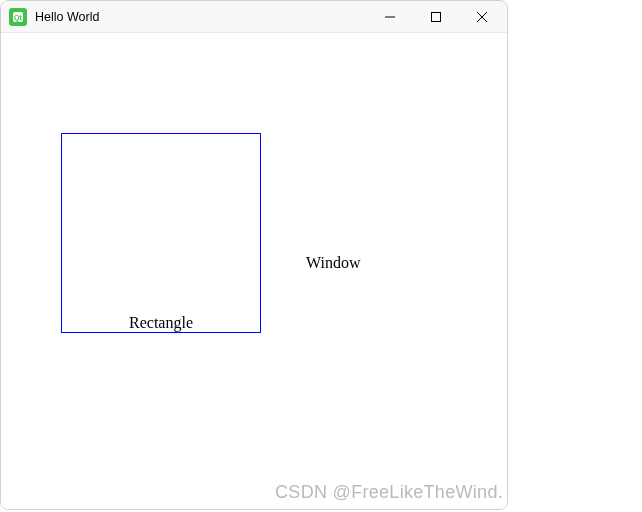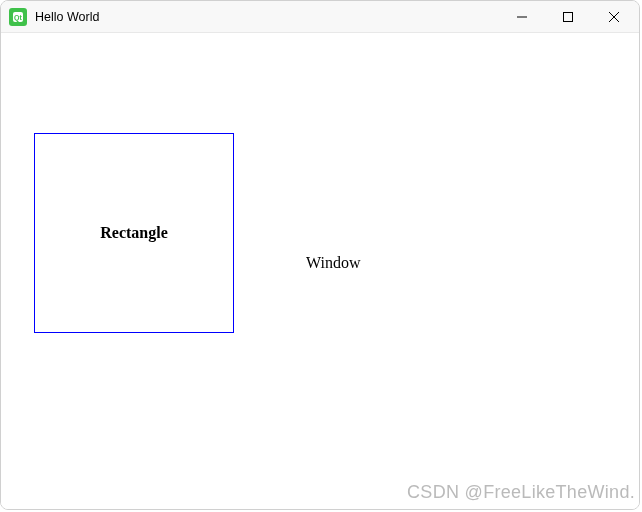--- a/index.html
+++ b/index.html
@@ -5,21 +5,21 @@
     * { margin: 0; padding: 0; box-sizing: border-box; }
     body {
       width: 642px;
       height: 512px;
       background: #ffffff;
       font-family: "Segoe UI", Arial, sans-serif;
       position: relative;
       overflow: hidden;
     }
     .window {
-      width: 640px;
+      width: 508px;
       height: 510px;
       border: 1px solid #d0d0d0;
       border-radius: 8px;
       background: #ffffff;
       position: relative;
       overflow: hidden;
     }
     .titlebar {
       height: 32px;
       background: #f8f8f8;
@@ -76,29 +76,28 @@
     }
     .ctrl-btn svg { display: block; }
     .client-area {
       position: relative;
       width: 100%;
       height: calc(100% - 32px);
       background: #ffffff;
     }
     .rect-box {
       position: absolute;
-      left: 33px;
+      left: 60px;
       top: 100px;
       width: 200px;
       height: 200px;
       border: 1px solid #0000ff;
       display: flex;
-      align-items: center;
+      align-items: flex-end;
       justify-content: center;
-      font-weight: bold;
     }
     .rect-label {
       font-family: "SimSun", "NSimSun", serif;
       font-size: 16px;
       color: #000;
     }
     .window-label {
       position: absolute;
       left: 305px;
       top: 209px;

